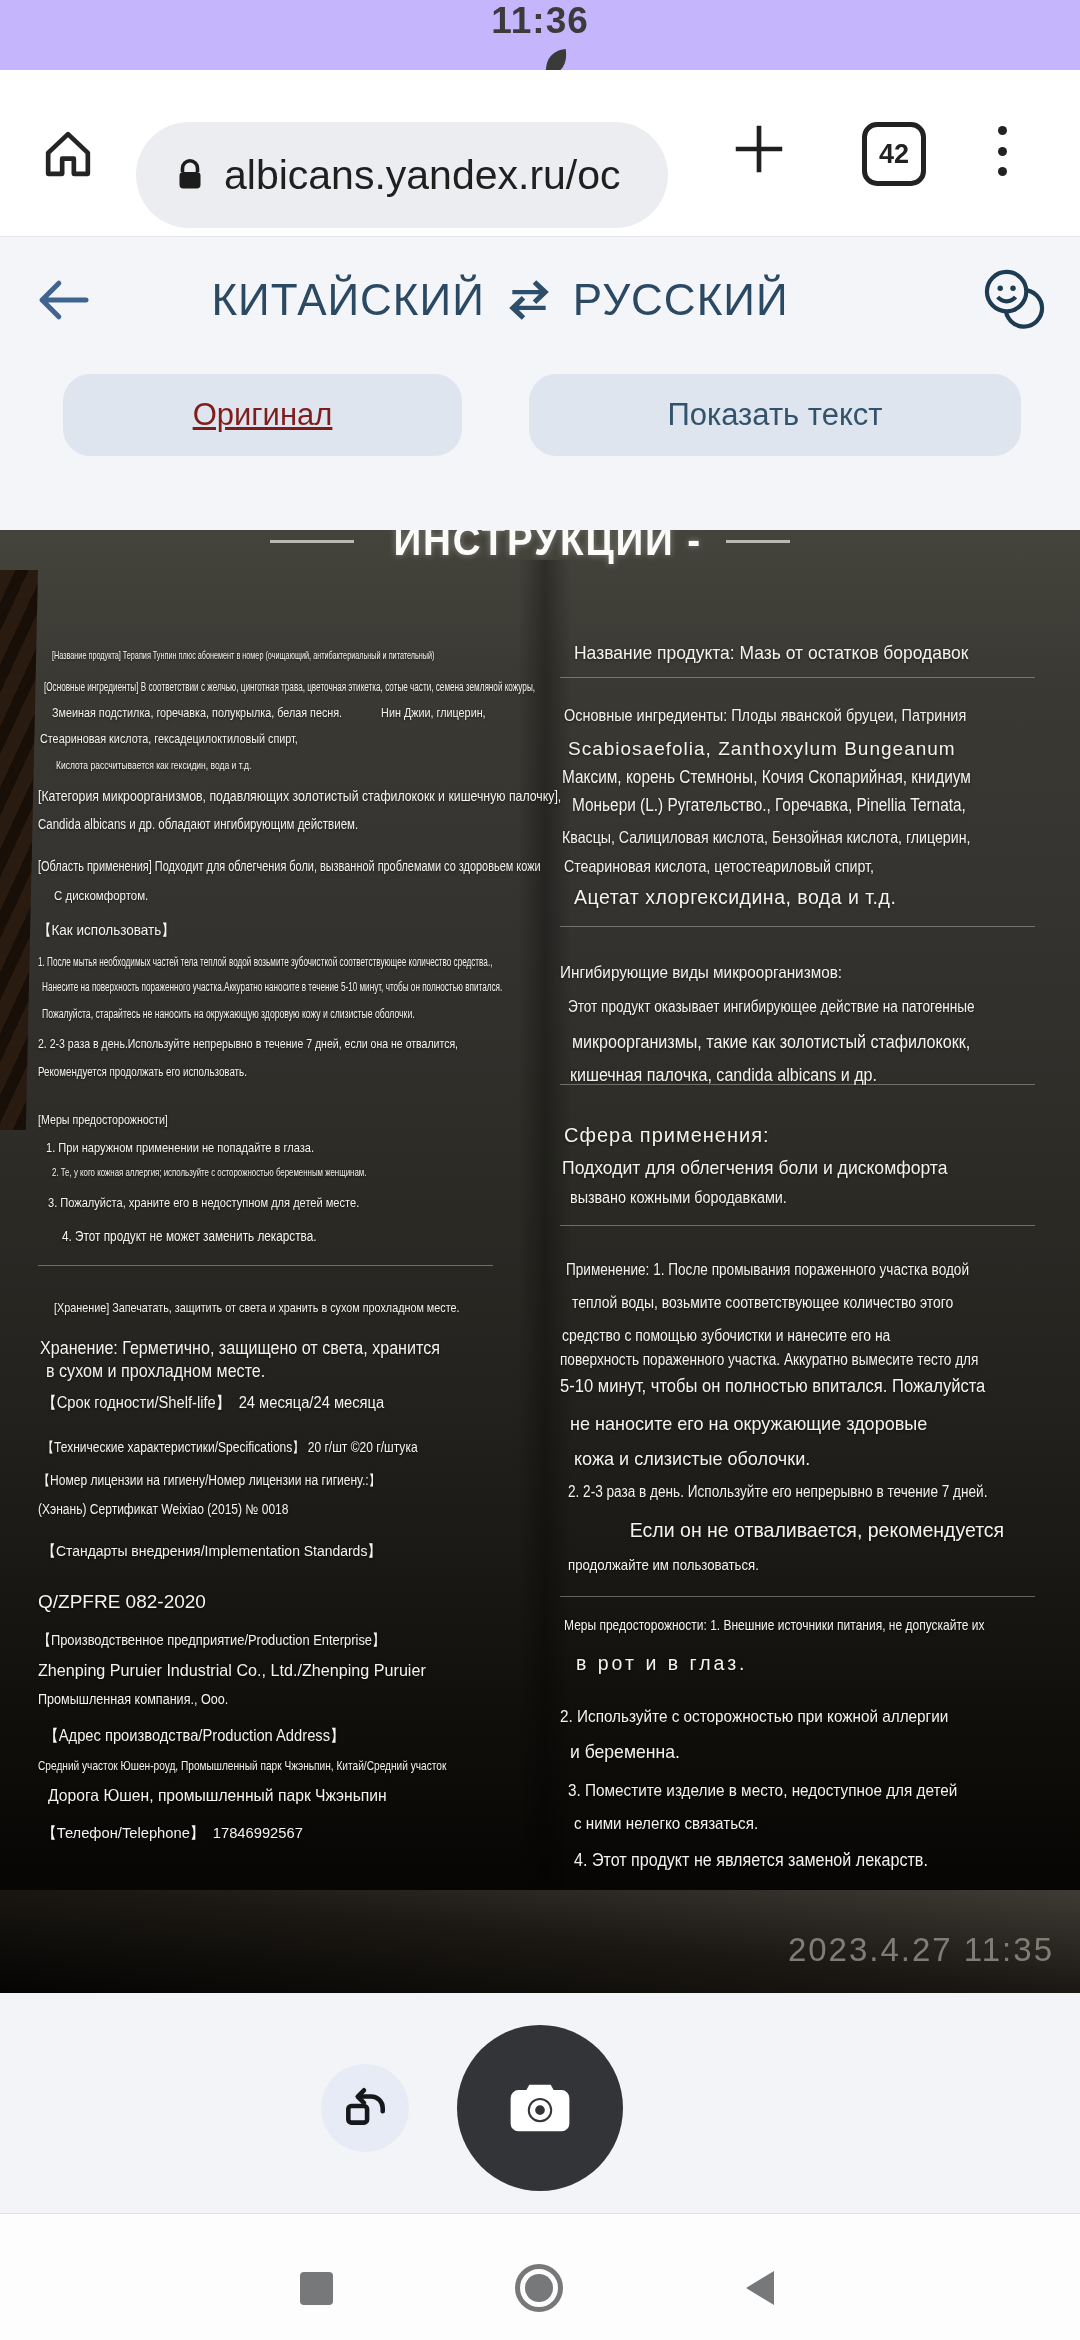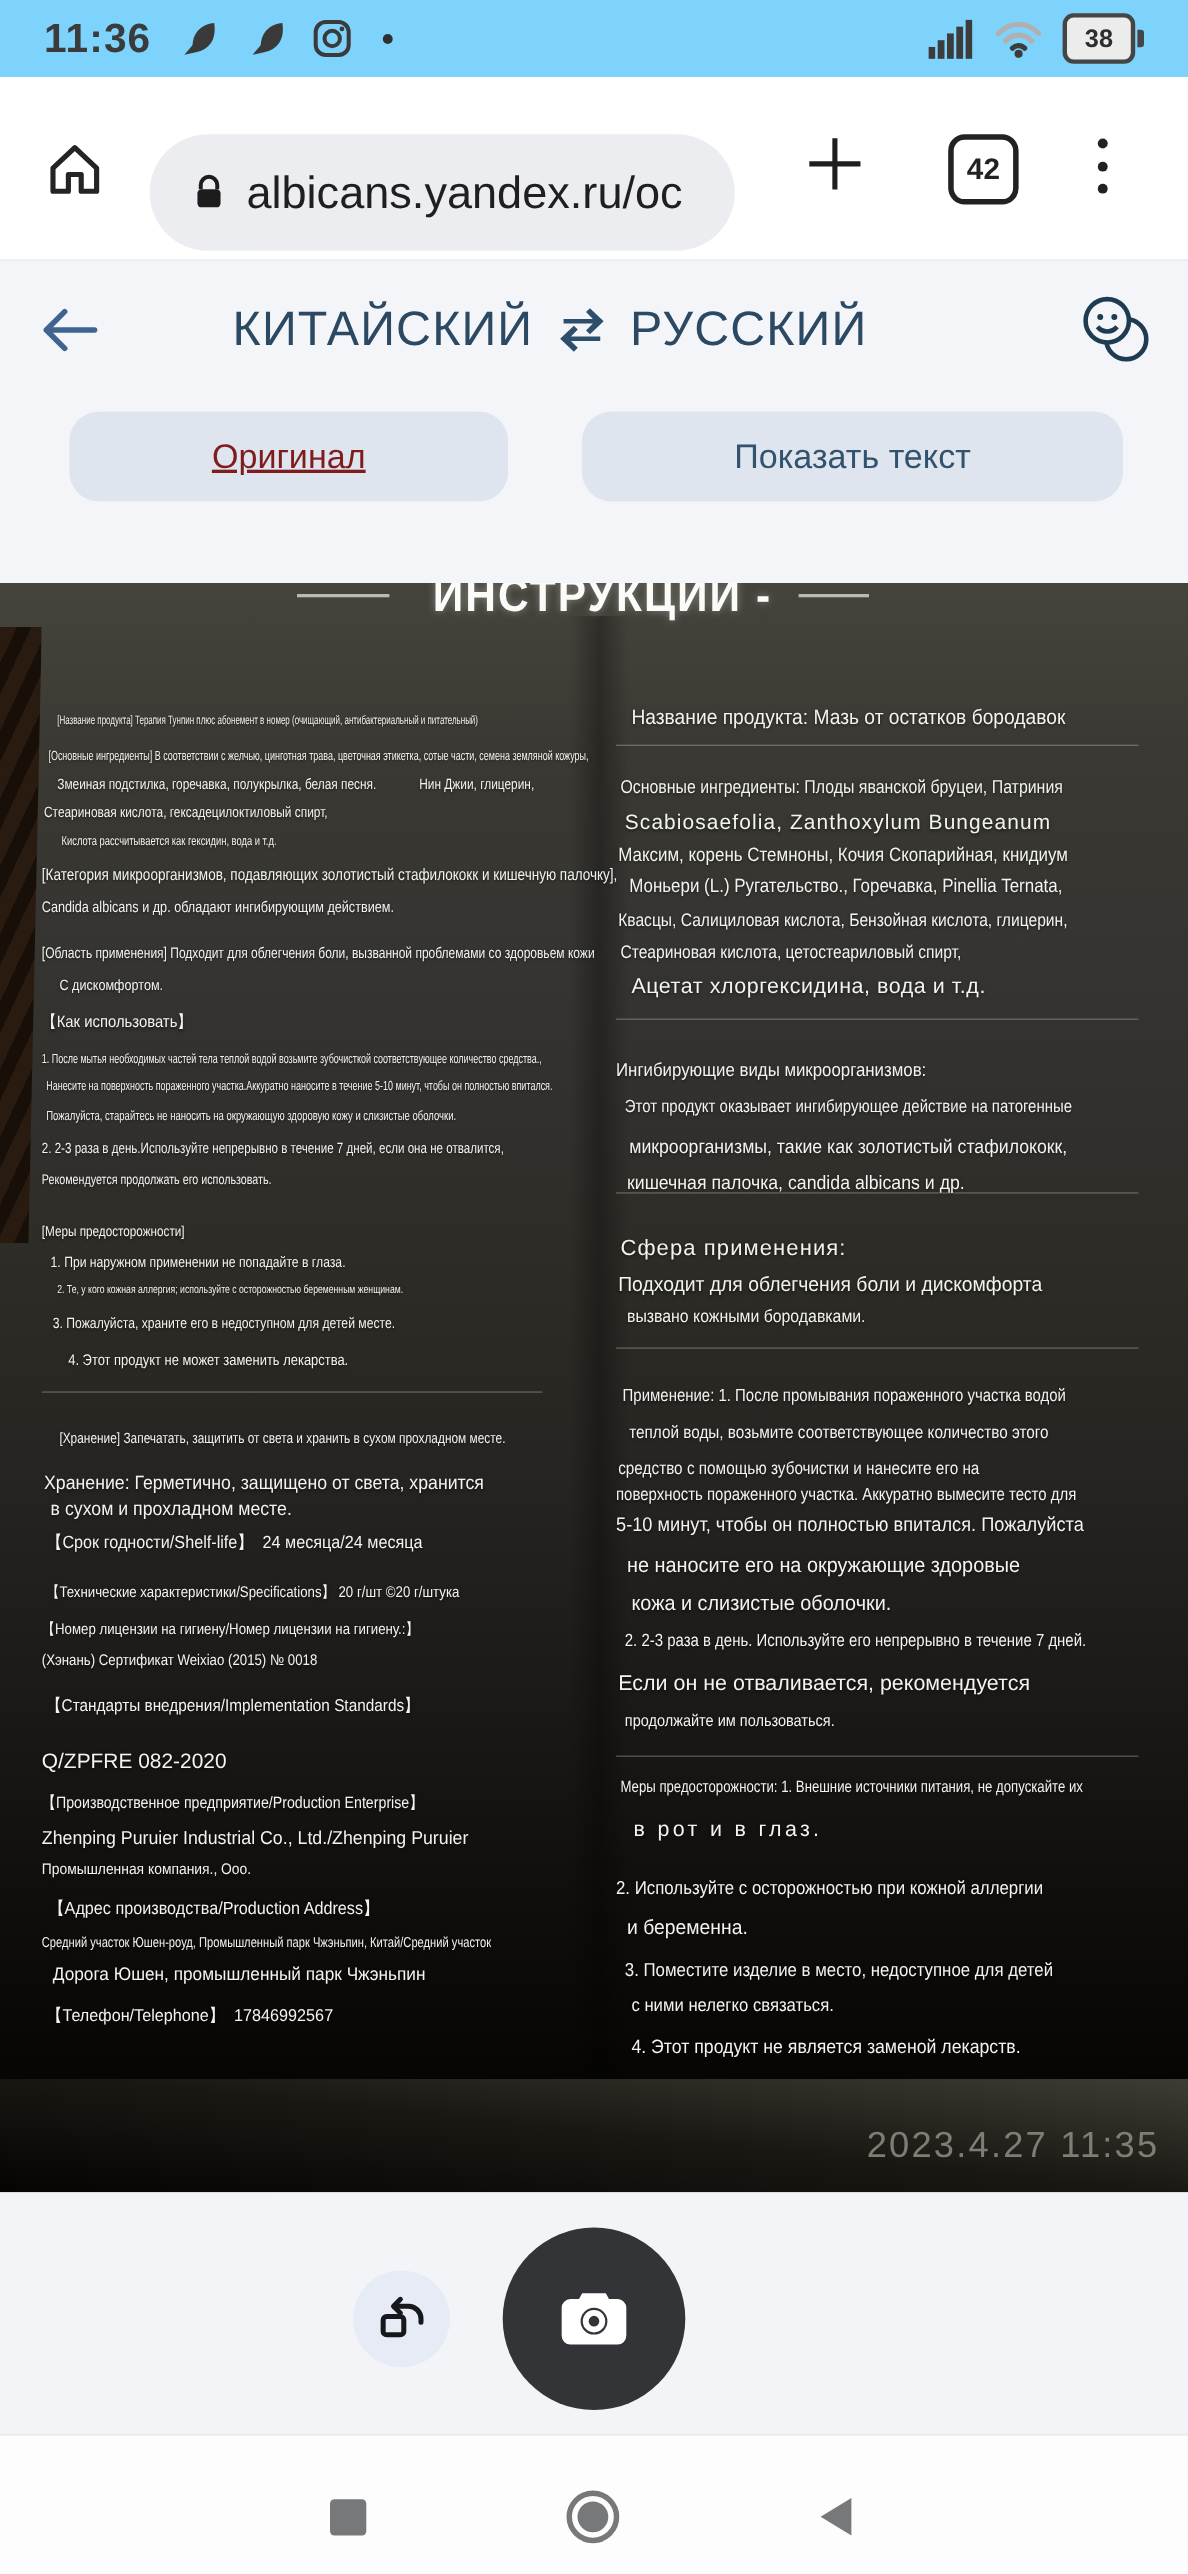--- a/index.html
+++ b/index.html
@@ -1,20 +1,20 @@
 <!DOCTYPE html>
 <html><head>
 <meta charset="utf-8">
 <style>
   html,body{margin:0;padding:0;background:#888;}
   .screen{position:relative;width:1080px;height:2340px;background:#fff;overflow:hidden;
           font-family:"Liberation Sans","DejaVu Sans",sans-serif;}
   
-  .status{position:absolute;top:0;left:0;width:100%;height:70px;background:#7dd3fc;
-          display:flex;align-items:center;padding:0 40px;box-sizing:border-box;}
+  .status{position:absolute;top:0;left:0;width:100%;height:70px;background:#c4b5fd;
+          display:flex;align-items:center;padding:0 40px;box-sizing:border-box;flex-direction:column;}
   .status .time{font-size:37px;font-weight:700;color:#3b3b3b;letter-spacing:1px;}
   .sicon{margin-left:20px;display:flex;align-items:center;}
   .status .spacer{flex:1;}
   .notif-dot{width:9px;height:9px;border-radius:50%;background:#2f2f2f;margin-left:26px;}
   .battery{margin-left:18px;display:flex;align-items:center;}
   .batt-body{width:58px;height:38px;border:4px solid #454545;border-radius:10px;background:#ececec;
              display:flex;align-items:center;justify-content:center;font-size:23px;font-weight:700;color:#2e2e2e;}
   .batt-nub{width:6px;height:16px;background:#454545;border-radius:0 3px 3px 0;margin-left:2px;}
   
   .urlbar{position:absolute;top:70px;left:0;width:100%;height:166px;background:#fff;}
@@ -268,21 +268,21 @@
         <div class="pline" style="font-size: 16px; transform: scaleX(0.9); margin-top: 13px; margin-left: 10px;">вызвано кожными бородавками.</div>
         <div class="ph-hr" style="margin-top: 18px;"></div>
         <div class="pline" style="font-size: 16px; transform: scaleX(0.85); margin-top: 36px; margin-left: 6px;">Применение: 1. После промывания пораженного участка водой</div>
         <div class="pline" style="font-size: 16px; transform: scaleX(0.87); margin-top: 16px; margin-left: 12px;">теплой воды, возьмите соответствующее количество этого</div>
         <div class="pline" style="font-size: 16px; transform: scaleX(0.87); margin-top: 16px; margin-left: 2px;">средство с помощью зубочистки и нанесите его на</div>
         <div class="pline" style="font-size: 16px; transform: scaleX(0.85); margin-top: 7px; margin-left: 0px;">поверхность пораженного участка. Аккуратно вымесите тесто для</div>
         <div class="pline" style="font-size: 18px; transform: scaleX(0.92); margin-top: 9px; margin-left: 0px;">5-10 минут, чтобы он полностью впитался. Пожалуйста</div>
         <div class="pline" style="font-size: 19px; transform: scaleX(0.95); margin-top: 18px; margin-left: 10px;">не наносите его на окружающие здоровые</div>
         <div class="pline" style="font-size: 19px; transform: scaleX(0.95); margin-top: 15px; margin-left: 14px;">кожа и слизистые оболочки.</div>
         <div class="pline" style="font-size: 16px; transform: scaleX(0.85); margin-top: 15px; margin-left: 8px;">2. 2-3 раза в день. Используйте его непрерывно в течение 7 дней.</div>
-        <div class="pline" style="font-size: 19.5px; margin-top: 19px; margin-left: 2px;">Если он не отваливается, рекомендуется</div>
+        <div class="pline" style="font-size: 19.5px; margin-top: 19px; margin-left: 2px; text-align: center;">Если он не отваливается, рекомендуется</div>
         <div class="pline" style="font-size: 15px; transform: scaleX(0.88); margin-top: 17px; margin-left: 8px;">продолжайте им пользоваться.</div>
         <div class="ph-hr" style="margin-top: 23px;"></div>
         <div class="pline" style="font-size: 15px; transform: scaleX(0.8); margin-top: 20px; margin-left: 4px;">Меры предосторожности: 1. Внешние источники питания, не допускайте их</div>
         <div class="pline" style="font-size: 19.5px; letter-spacing: 3px; margin-top: 20px; margin-left: 16px;">в рот и в глаз.</div>
         <div class="pline" style="font-size: 17px; transform: scaleX(0.9); margin-top: 35px; margin-left: 0px;">2. Используйте с осторожностью при кожной аллергии</div>
         <div class="pline" style="font-size: 18.5px; transform: scaleX(0.95); margin-top: 16px; margin-left: 10px;">и беременна.</div>
         <div class="pline" style="font-size: 17px; transform: scaleX(0.9); margin-top: 20px; margin-left: 8px;">3. Поместите изделие в место, недоступное для детей</div>
         <div class="pline" style="font-size: 16.5px; transform: scaleX(0.92); margin-top: 16px; margin-left: 14px;">с ними нелегко связаться.</div>
         <div class="pline" style="font-size: 17.5px; transform: scaleX(0.92); margin-top: 18px; margin-left: 14px;">4. Этот продукт не является заменой лекарств.</div>
       </div>

